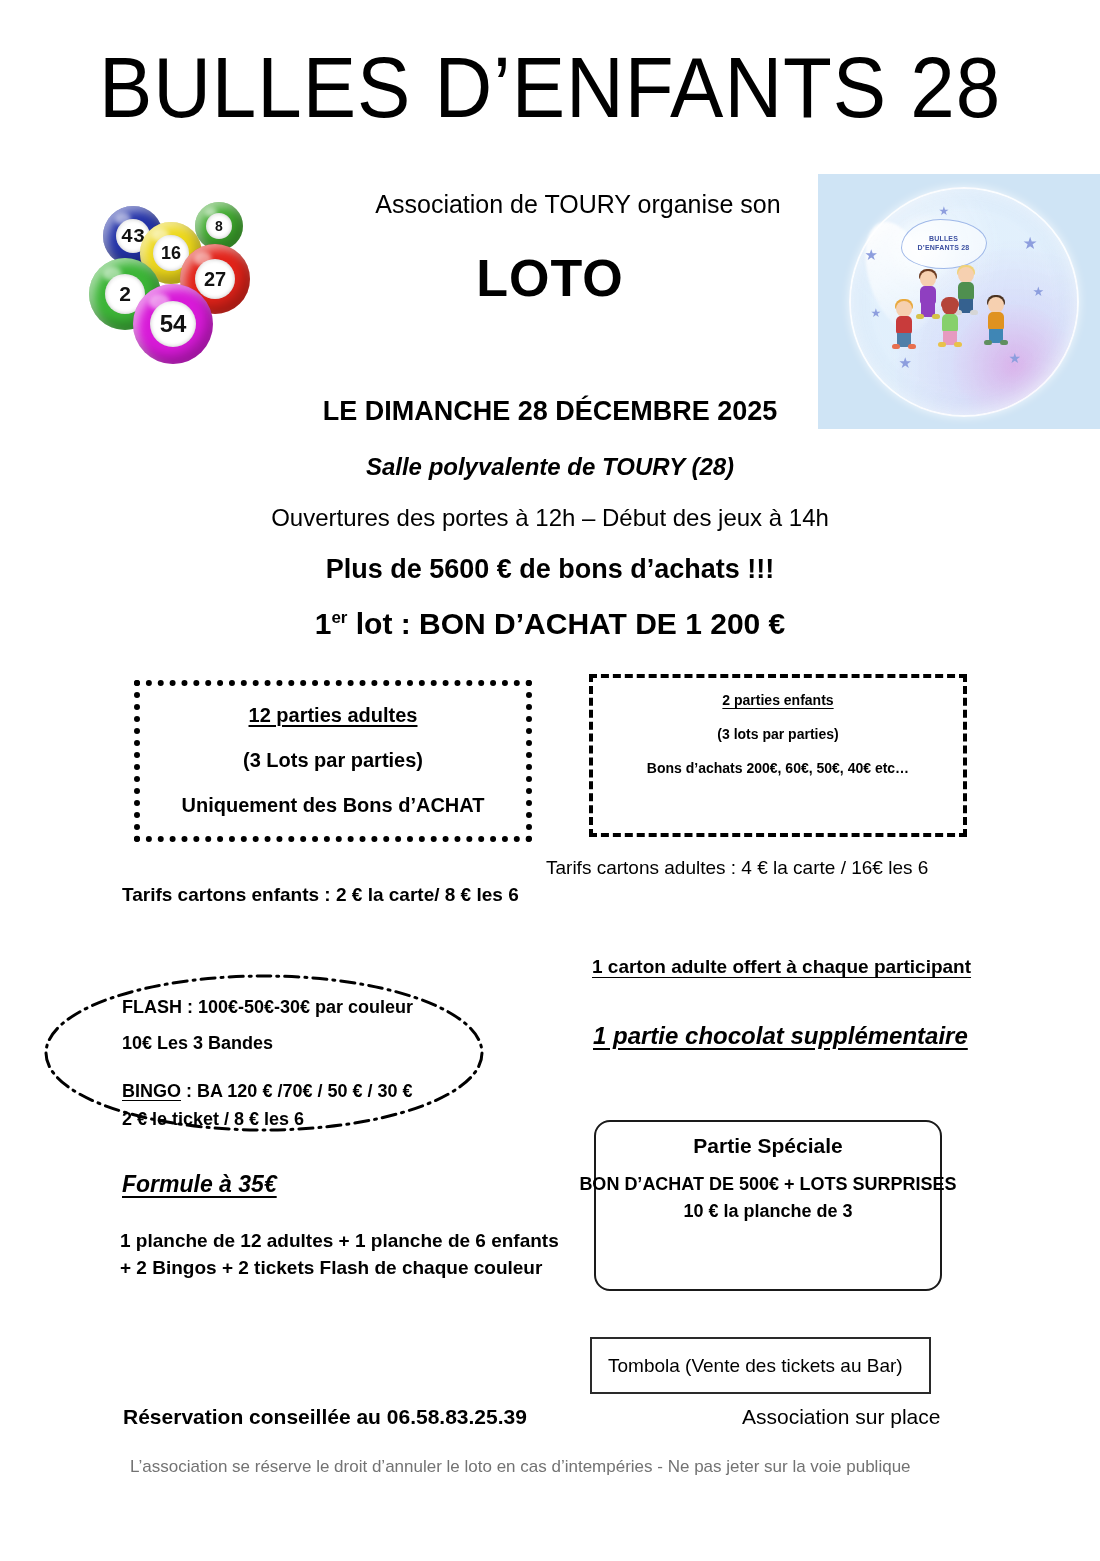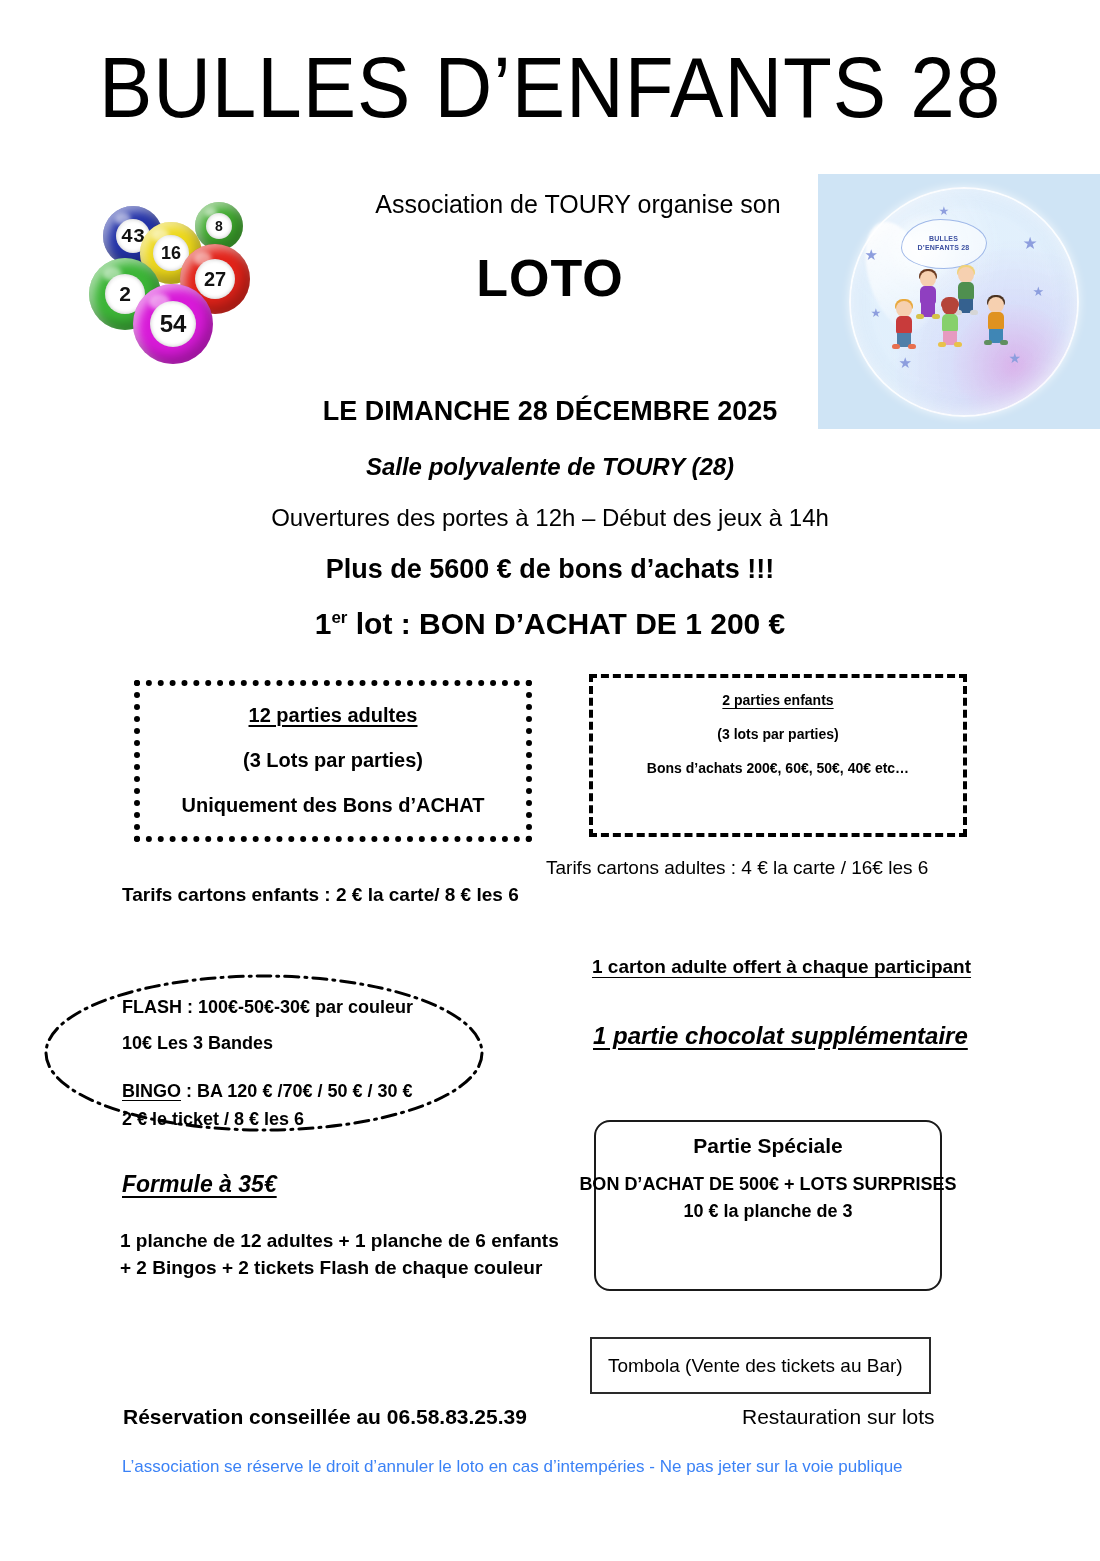--- a/index.html
+++ b/index.html
@@ -393,24 +393,24 @@
   }
   .restauration {
     position: absolute;
     left: 742px;
     top: 1405px;
     font-size: 21px;
     white-space: nowrap;
   }
   .disclaimer {
     position: absolute;
-    left: 122px;
+    left: 130px;
     top: 1457px;
     font-size: 17px;
-    color: #3b82f6;
+    color: #737373;
     white-space: nowrap;
   }
 </style>
 </head>
 <body>
 
 <div id="poster">
 
   <div class="title">BULLES D’ENFANTS 28</div>
 
@@ -554,16 +554,16 @@
   <div class="formule-body">
     <div>1 planche de 12 adultes + 1 planche de 6 enfants</div>
     <div>+ 2 Bingos + 2 tickets Flash de chaque couleur</div>
   </div>
 
   <div class="box-tombola">
     <span>Tombola (Vente des tickets au Bar)</span>
   </div>
 
   <div class="reservation">Réservation conseillée au 06.58.83.25.39</div>
-  <div class="restauration">Restauration sur lots</div>
+  <div class="restauration">Association sur place</div>
   <div class="disclaimer">L’association se réserve le droit d’annuler le loto en cas d’intempéries   - Ne pas jeter sur la voie publique</div>
 
 </div>
 
 </body></html>

